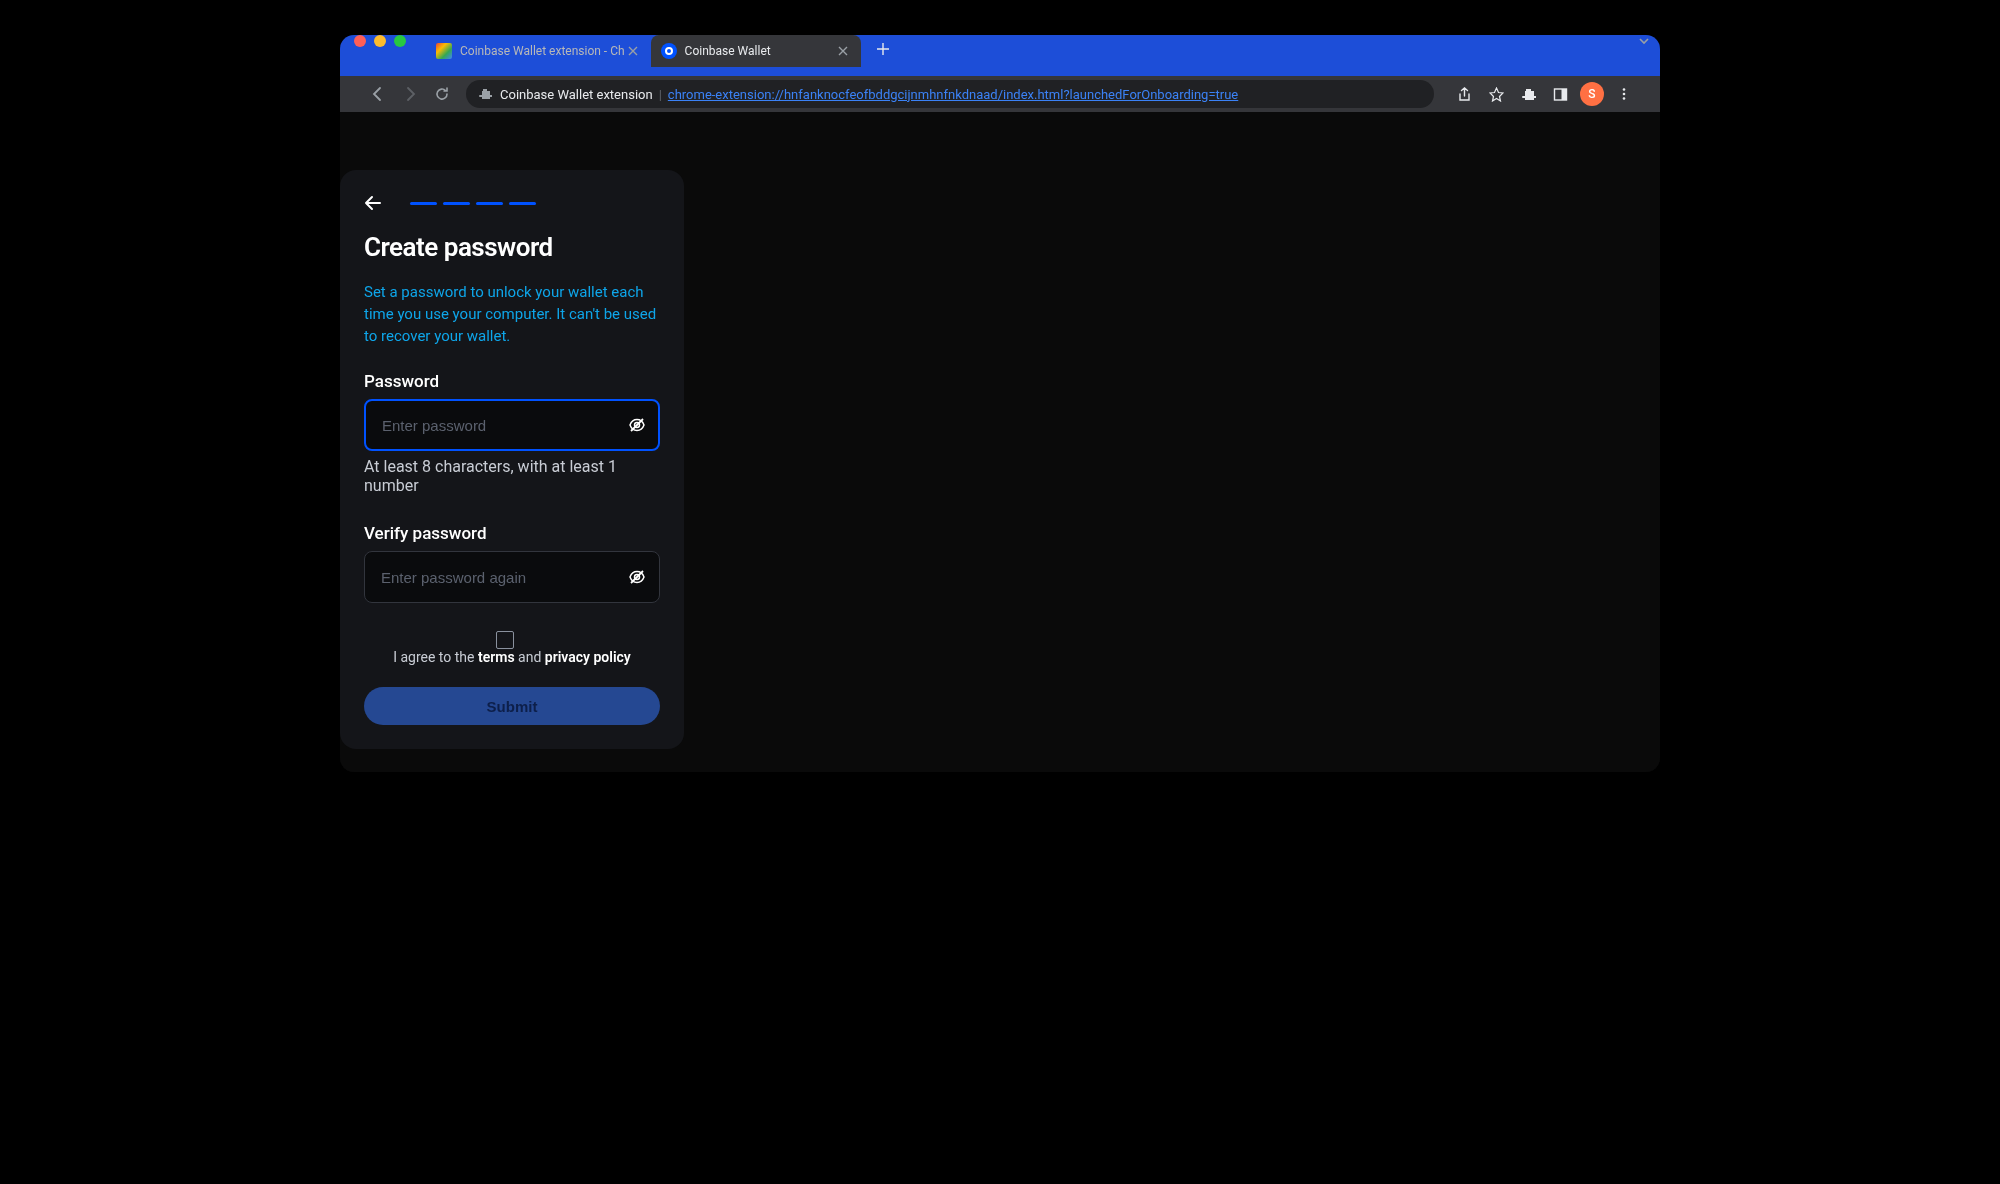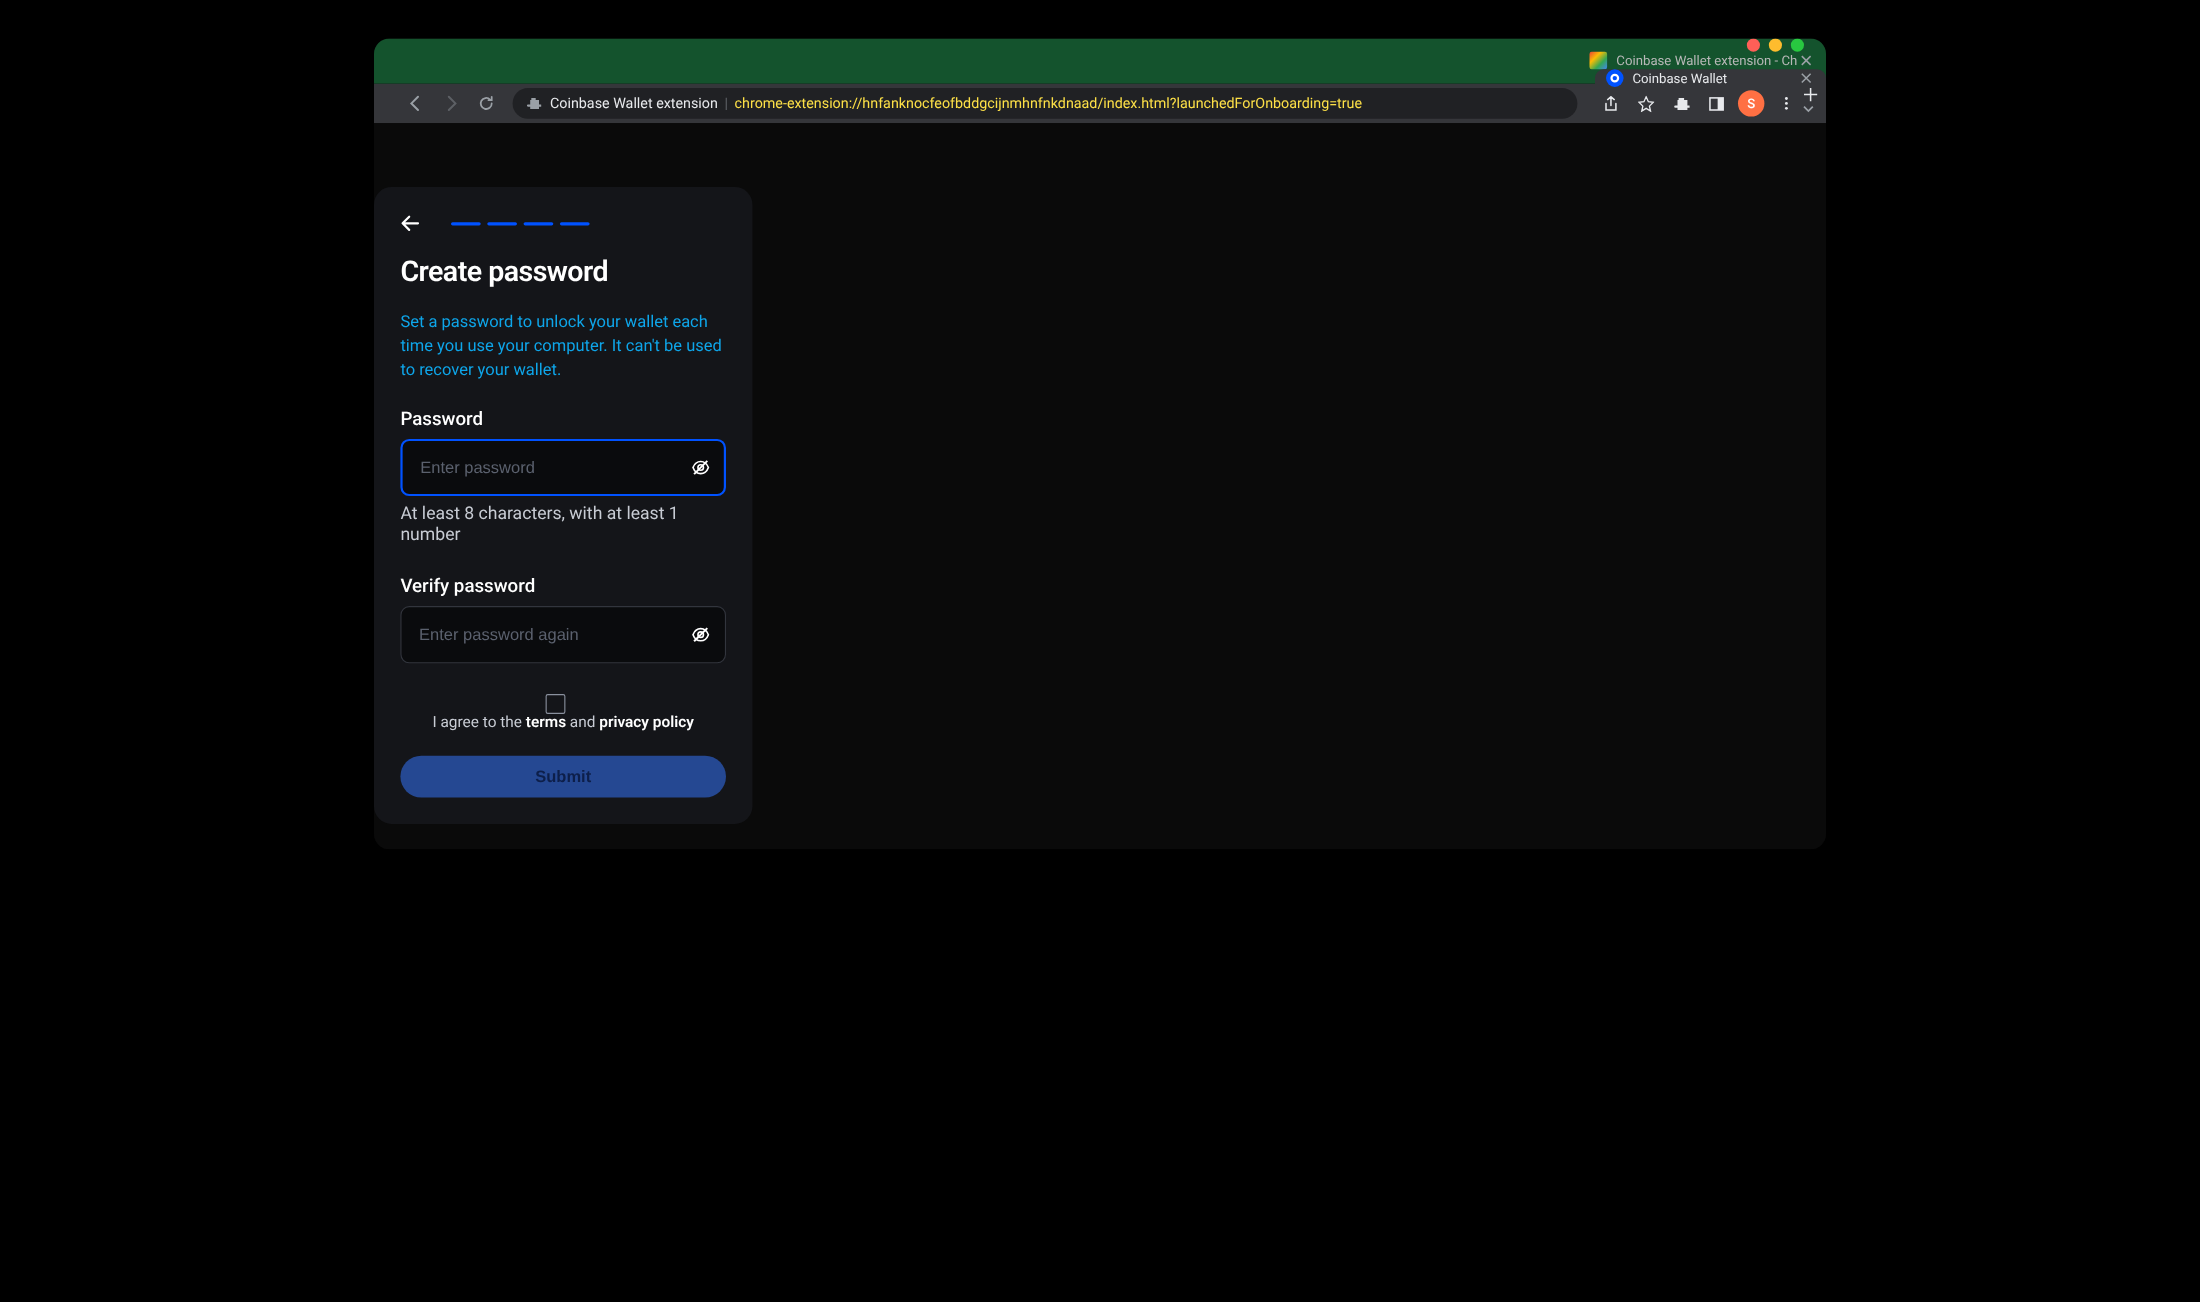--- a/index.html
+++ b/index.html
@@ -24,26 +24,25 @@
       height: 737px;
       background: #0a0a0a;
       border-radius: 14px;
       overflow: hidden;
       display: flex;
       flex-direction: column;
     }
     
     .tab-bar {
       height: 41px;
-      background: #14532d;
-      display: flex;
-      align-items: flex-end;
+      background: #1d4ed8;
+      display: flex;
+      align-items: flex-start;
       padding-left: 14px;
       position: relative;
-      flex-direction: column;
     }
     
     .traffic-lights {
       display: flex;
       gap: 8px;
       margin-right: 20px;
     }
     
     .traffic-close { width: 12px; height: 12px; border-radius: 50%; background: #ff5f57; }
     .traffic-min { width: 12px; height: 12px; border-radius: 50%; background: #febc2e; }
@@ -171,21 +170,22 @@
     .url-strong {
       color: #e8eaed;
     }
     
     .url-separator {
       color: #5f6368;
       margin: 0 6px;
     }
     
     .url-dim {
-      color: #fde047;
+      color: #3b82f6;
+      text-decoration: underline;
     }
     
     .toolbar-right {
       display: flex;
       align-items: center;
       gap: 8px;
       margin-left: 8px;
     }
     
     .toolbar-icon {

